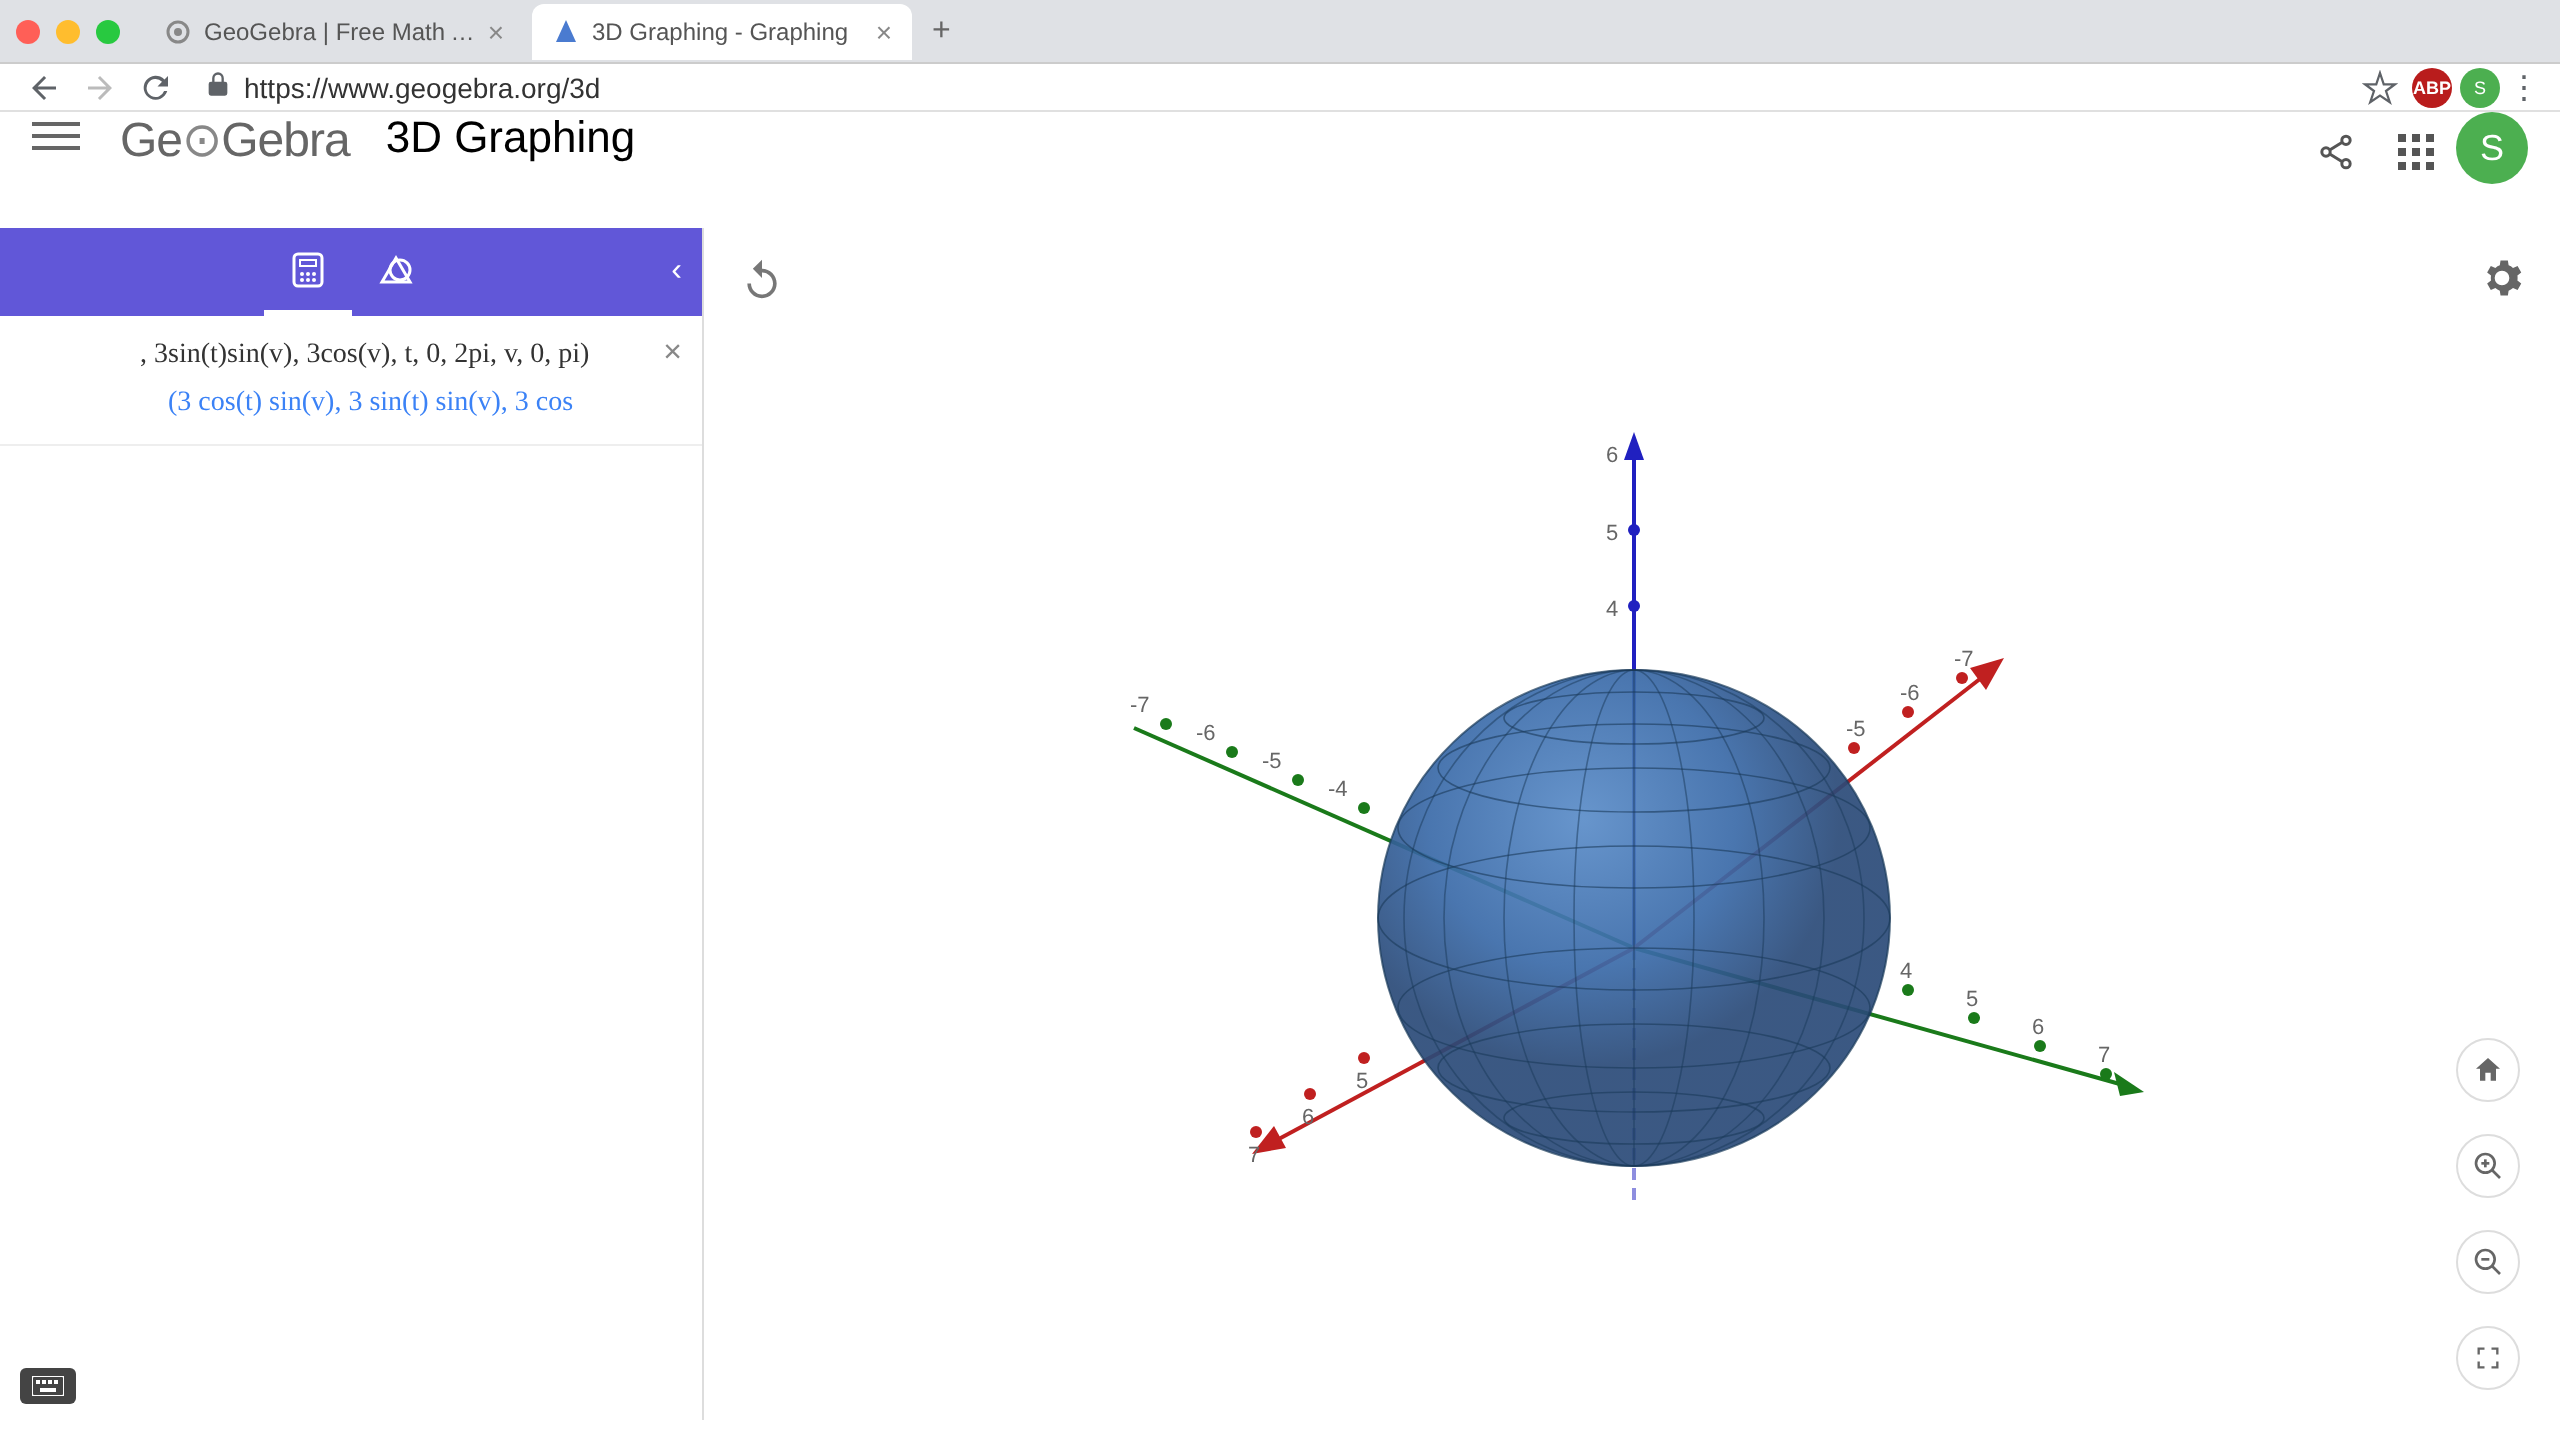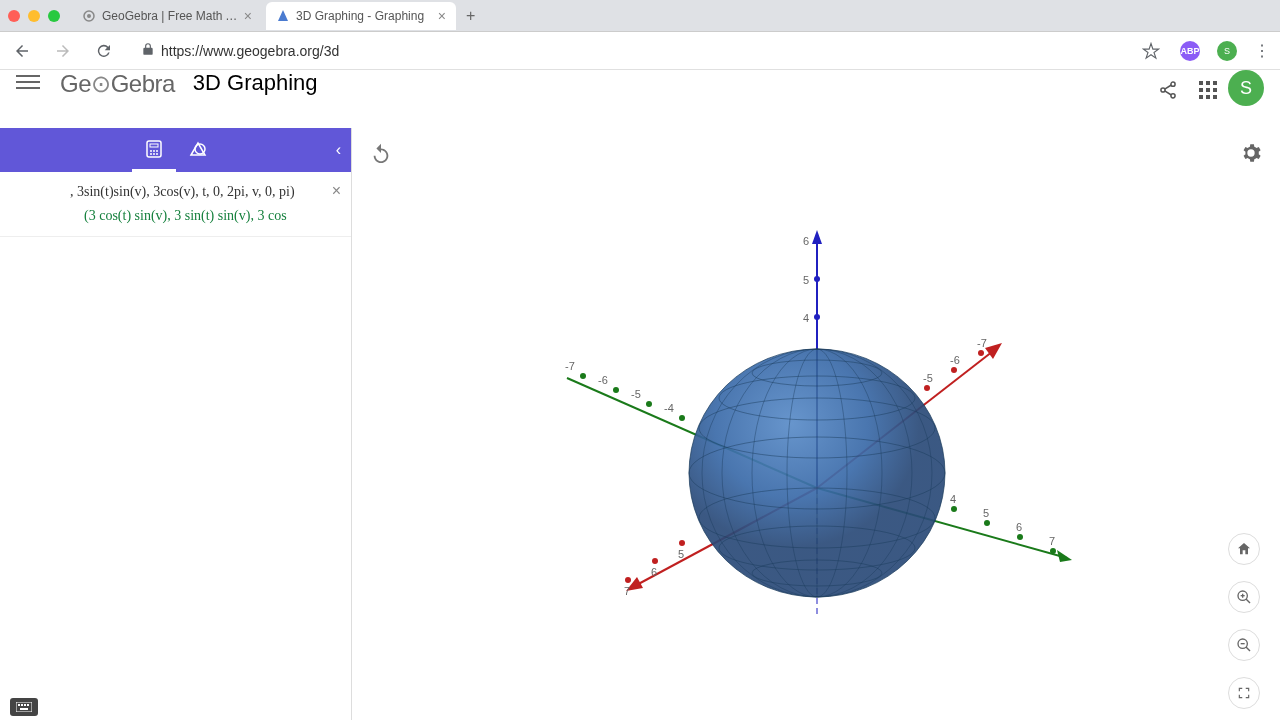--- a/index.html
+++ b/index.html
@@ -13,27 +13,27 @@
   .wc-min { background: #ffbd2e; }
   .wc-max { background: #28c940; }
   .tab { background: #fff; height: 28px; padding: 0 10px; display: flex; align-items: center; font-size: 12px; color: #555; gap: 6px; border-radius: 6px 6px 0 0; margin-right: 4px; width: 190px; }
   .tab.inactive { background: transparent; }
   .tab-icon { width: 14px; height: 14px; display: flex; align-items: center; justify-content: center; }
   .tab-title { flex: 1; white-space: nowrap; overflow: hidden; text-overflow: ellipsis; }
   .tab-close { color: #888; font-size: 14px; cursor: pointer; }
   .new-tab { color: #666; font-size: 16px; margin-left: 6px; cursor: pointer; }
   
   
-  .url-bar { height: 38px; background: #fff; display: flex; align-items: center; padding: 0 10px; border-bottom: 1px solid #e0e0e0; gap: 17px; }
+  .url-bar { height: 24px; background: #fff; display: flex; align-items: center; padding: 0 10px; border-bottom: 1px solid #e0e0e0; gap: 4px; }
   .nav-btn { width: 24px; height: 24px; display: flex; align-items: center; justify-content: center; color: #5f6368; cursor: pointer; }
   .nav-btn.disabled { color: #bbb; }
   .url-field { flex: 1; display: flex; align-items: center; gap: 6px; font-size: 14px; color: #333; padding: 0 8px; }
   .lock-icon { color: #5f6368; }
   .ext-icon { width: 20px; height: 20px; border-radius: 50%; display: flex; align-items: center; justify-content: center; font-size: 9px; color: #fff; }
-  .abp { background: #8b5cf6; font-weight: bold; }
+  .abp { background: #b91c1c; font-weight: bold; }
   .avatar-small { background: #4caf50; }
   .menu-dots { color: #5f6368; font-size: 16px; cursor: pointer; }
   
   
   .app-header { height: 58px; display: flex; align-items: flex-start; padding: 0 16px; background: #fff; }
   .hamburger { width: 24px; height: 24px; display: flex; flex-direction: column; justify-content: center; gap: 4px; margin-right: 20px; cursor: pointer; }
   .hamburger span { height: 2px; background: #666; }
   .logo { font-size: 24px; font-weight: 300; color: #666; letter-spacing: -0.5px; margin-right: 18px; }
   .logo .o1 { color: #888; }
   .app-title { font-size: 22px; font-weight: 500; color: #000000; }
@@ -45,21 +45,21 @@
   .main { display: flex; height: calc(720px - 32px - 34px - 58px); position: relative; }
   
   
   .sidebar { width: 352px; background: #fff; border-right: 1px solid #ddd; display: flex; flex-direction: column; }
   .sidebar-tabs { height: 44px; background: #6157d8; display: flex; align-items: center; justify-content: center; position: relative; }
   .st-icon { width: 44px; height: 44px; display: flex; align-items: center; justify-content: center; color: #fff; cursor: pointer; border-bottom: 3px solid transparent; }
   .st-icon.active { border-bottom: 3px solid #fff; }
   .collapse-btn { position: absolute; right: 10px; color: #fff; font-size: 16px; cursor: pointer; }
   .input-row { padding: 12px 14px; font-size: 14px; color: #333; position: relative; border-bottom: 1px solid #eee; }
   .input-row .expr { font-family: 'Lucida Sans', serif; white-space: nowrap; overflow: hidden; padding-left: 56px; }
-  .input-row .expr.sub { padding-left: 70px; margin-top: 8px; color: #15803d; }
+  .input-row .expr.sub { padding-left: 70px; margin-top: 8px; color: #3b82f6; }
   .row-close { position: absolute; right: 10px; top: 10px; color: #888; font-size: 16px; cursor: pointer; }
   
   
   .view3d { flex: 1; background: #fff; position: relative; }
   .undo-btn { position: absolute; top: 14px; left: 18px; color: #777; font-size: 20px; cursor: pointer; }
   .gear-btn { position: absolute; top: 14px; right: 18px; color: #666; font-size: 20px; cursor: pointer; }
   
   .graph-area { position: absolute; inset: 0; }
   
   

